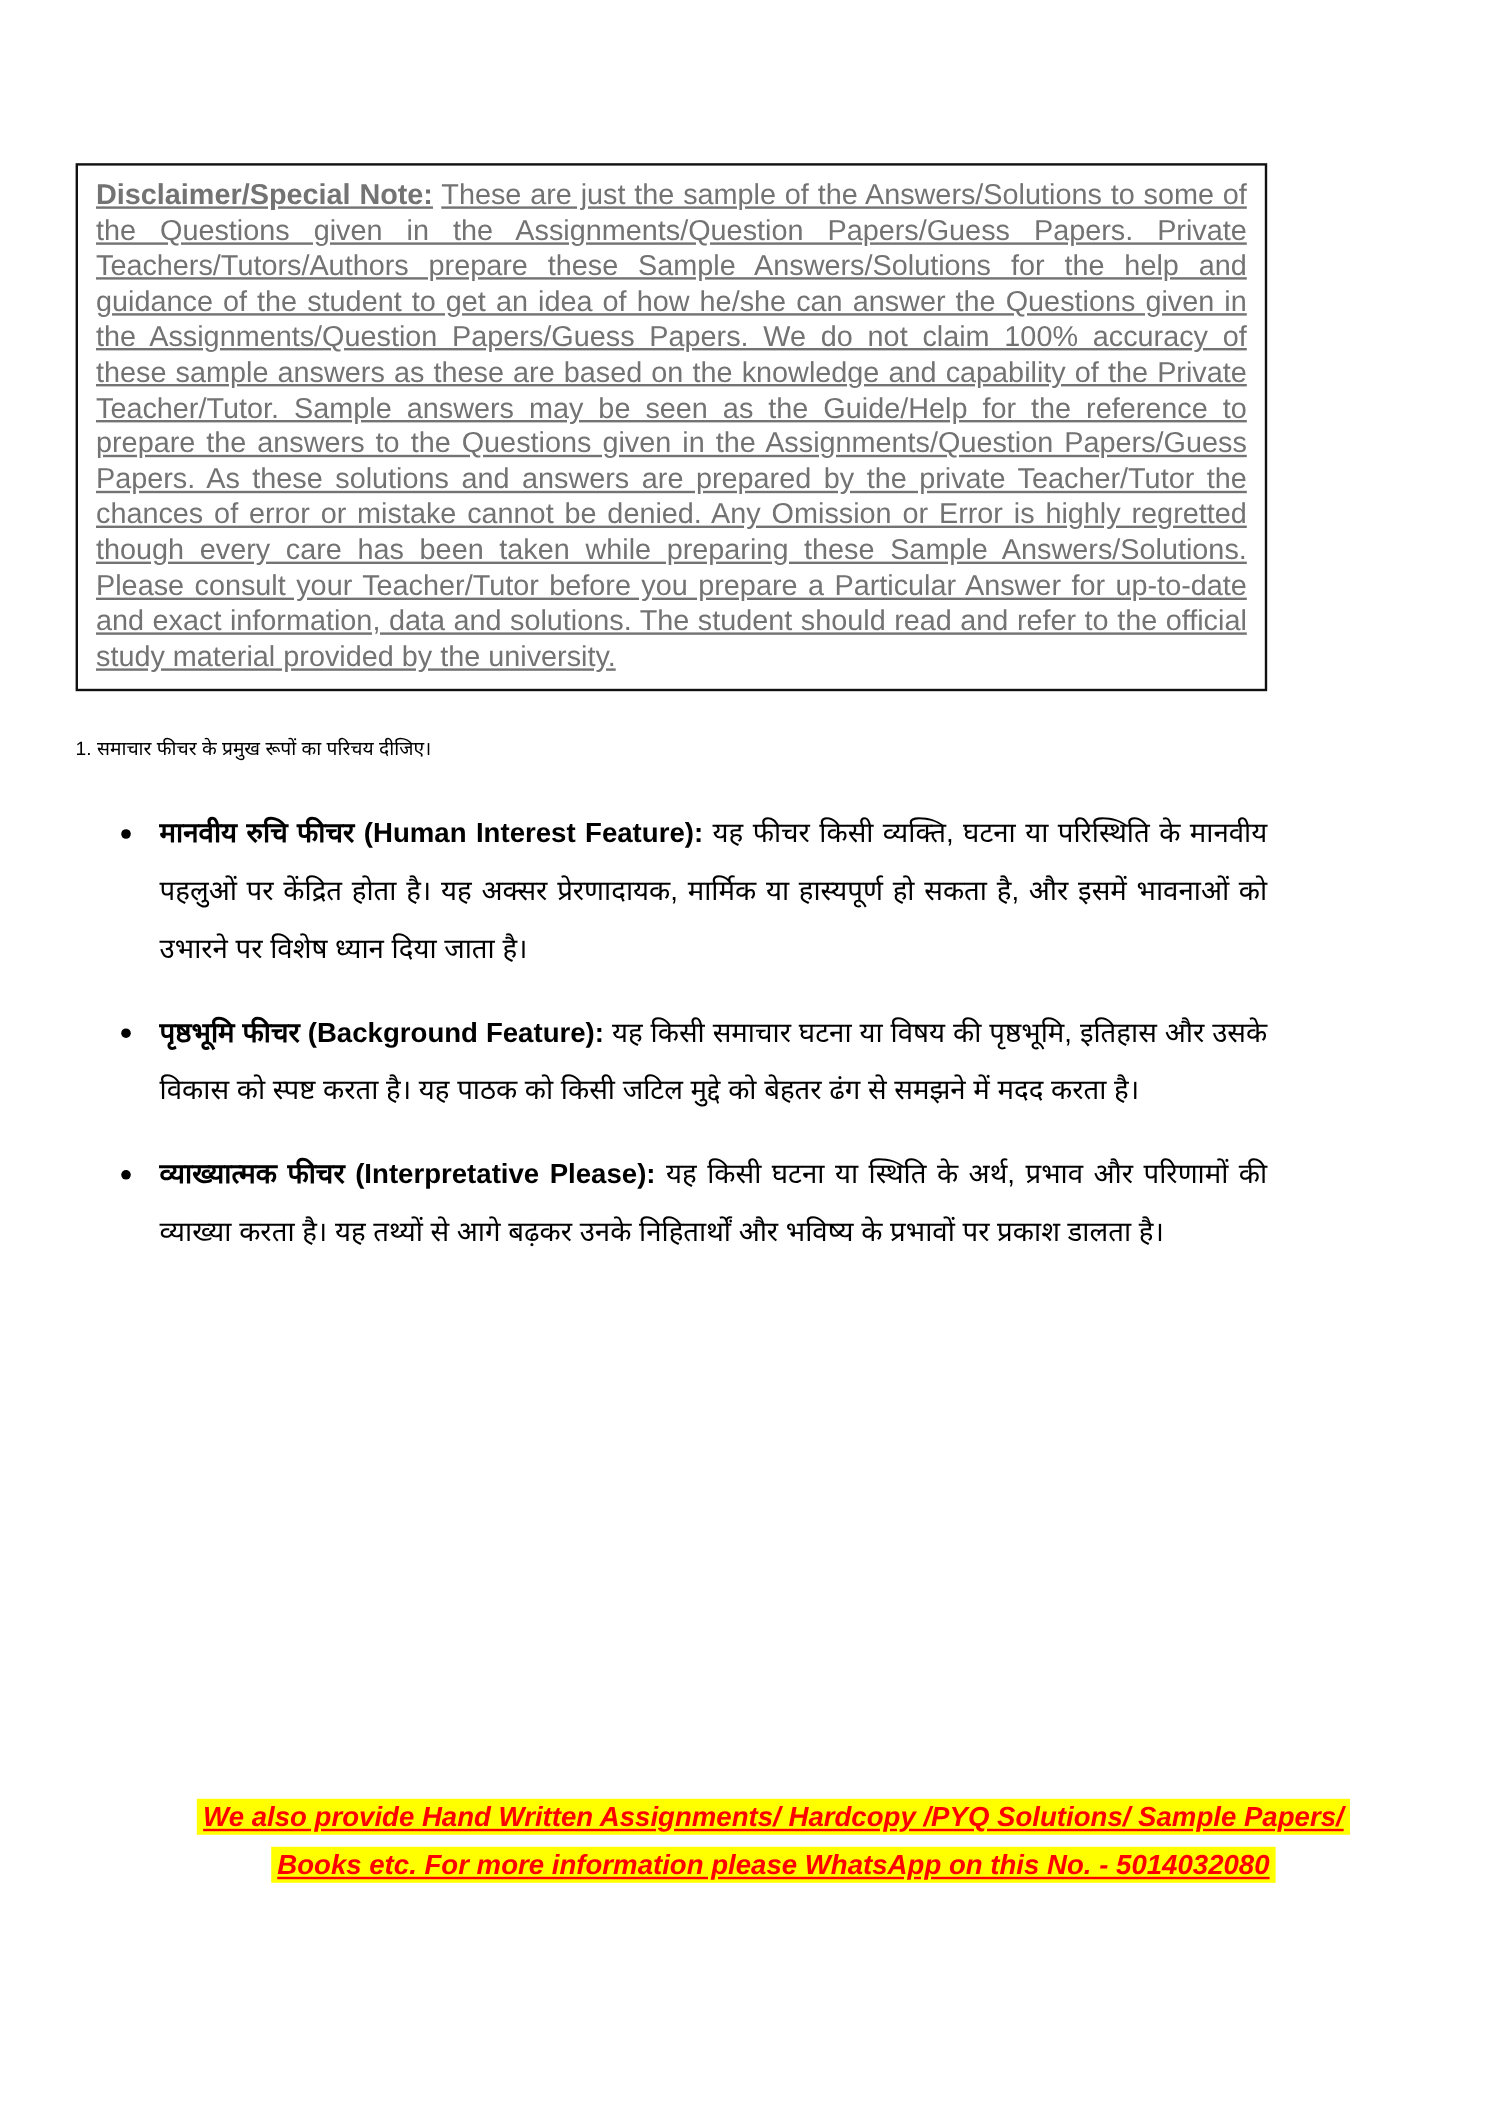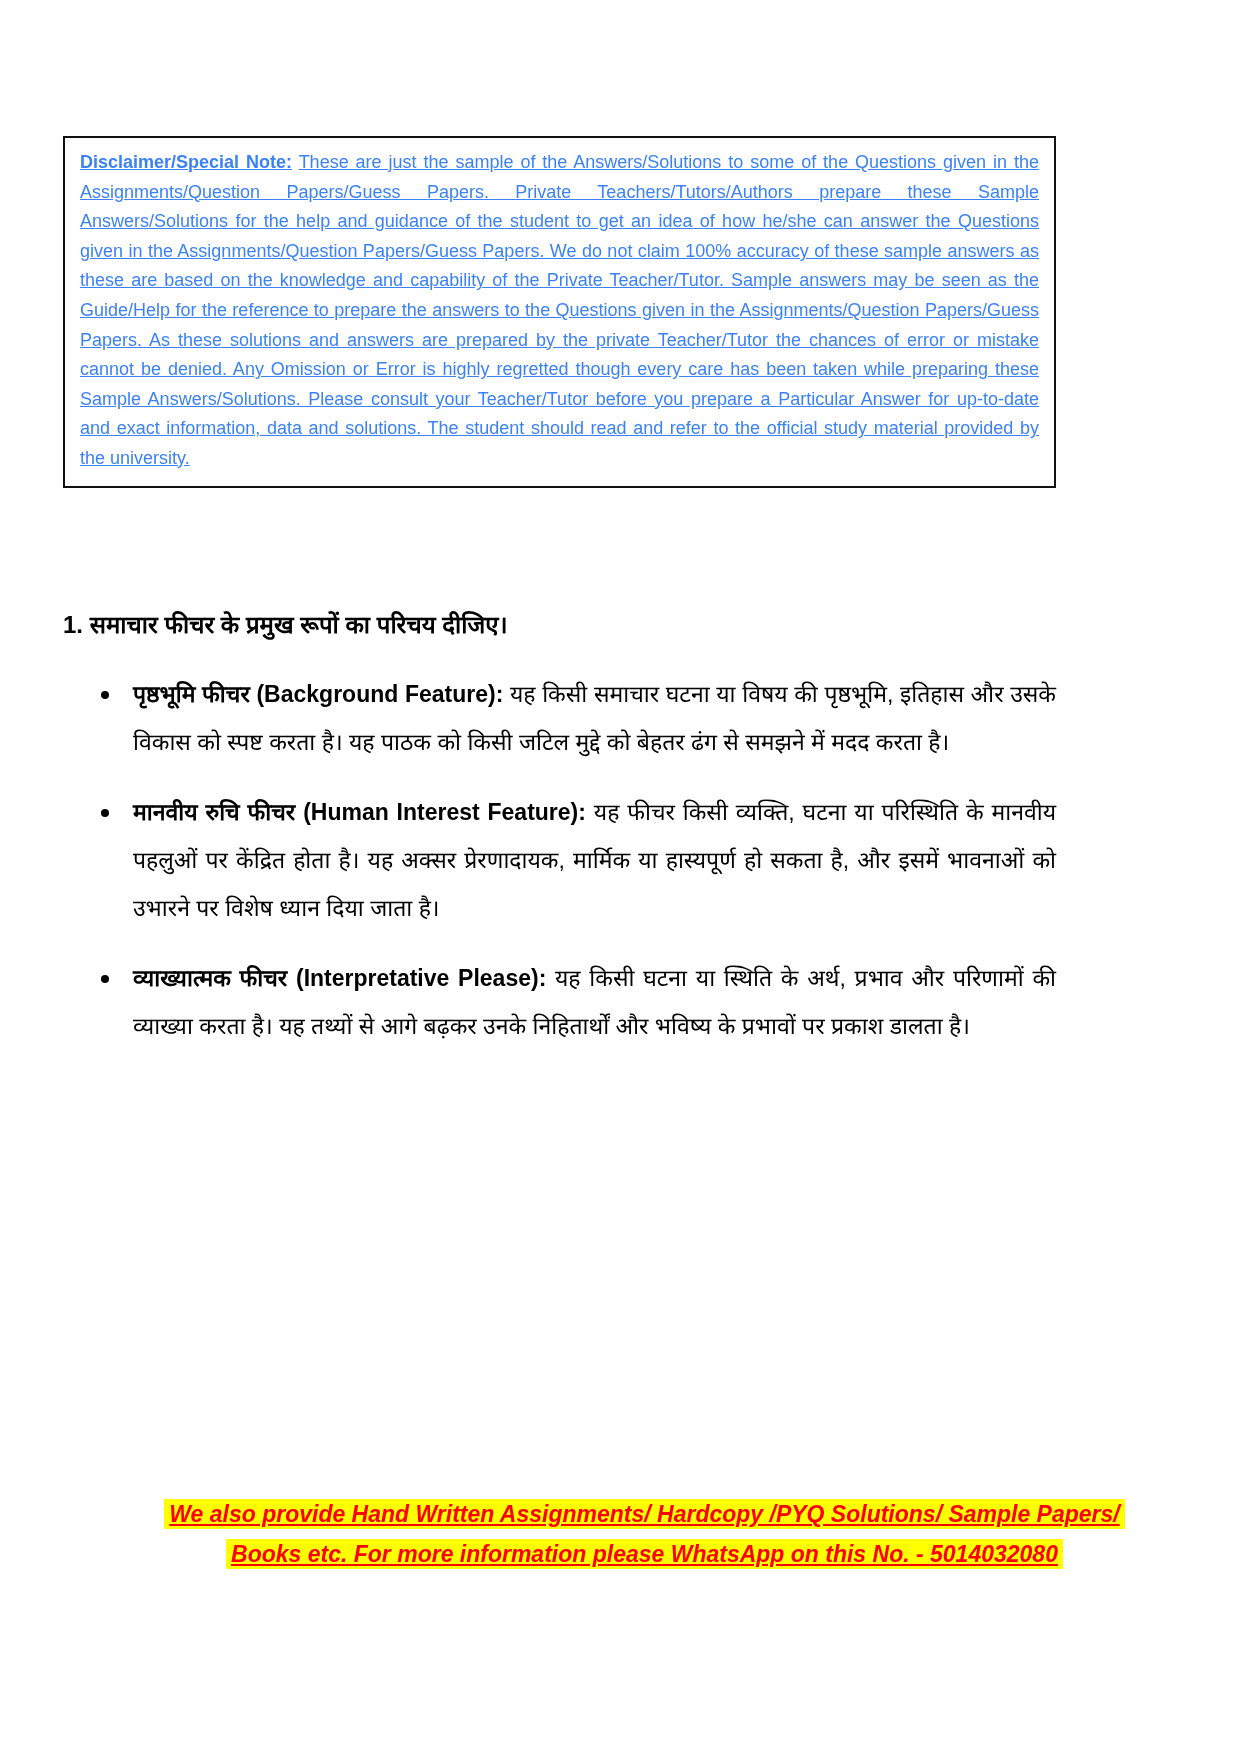--- a/index.html
+++ b/index.html
@@ -22,38 +22,38 @@
   
   .disclaimer-box {
     position: absolute;
     left: 63px;
     top: 136px;
     width: 993px;
     border: 2px solid #111111;
     padding: 10px 15px 12px 15px;
   }
   .disclaimer-text {
-    font-size: 18px;
+    font-size: 24px;
     line-height: 29.6px;
     text-align: justify;
-    color: #3b82f6;
+    color: #737373;
   }
   .disclaimer-text span { text-decoration: underline; }
   .disclaimer-label { font-weight: 700; }
 
   
   .question-section {
     position: absolute;
     left: 63px;
     top: 600px;
     width: 993px;
   }
   .question-heading {
-    font-size: 24px;
-    font-weight: 700;
+    font-size: 16px;
+    font-weight: 400;
     line-height: 34px;
     margin-top: 8px;
   }
   .intro {
     margin-top: 36px;
     font-size: 23px;
     line-height: 48px;
     text-align: justify;
   }
   .feature-list {
@@ -109,29 +109,29 @@
     <p class="disclaimer-text"><span class="disclaimer-label">Disclaimer/Special Note:</span> <span class="disclaimer-body">These are just the sample of the Answers/Solutions to some of the Questions given in the Assignments/Question Papers/Guess Papers. Private Teachers/Tutors/Authors prepare these Sample Answers/Solutions for the help and guidance of the student to get an idea of how he/she can answer the Questions given in the Assignments/Question Papers/Guess Papers. We do not claim 100% accuracy of these sample answers as these are based on the knowledge and capability of the Private Teacher/Tutor. Sample answers may be seen as the Guide/Help for the reference to prepare the answers to the Questions given in the Assignments/Question Papers/Guess Papers. As these solutions and answers are prepared by the private Teacher/Tutor the chances of error or mistake cannot be denied. Any Omission or Error is highly regretted though every care has been taken while preparing these Sample Answers/Solutions. Please consult your Teacher/Tutor before you prepare a Particular Answer for up-to-date and exact information, data and solutions. The student should read and refer to the official study material provided by the university.</span></p>
   </div>
 
   <div class="question-section">
     <h1 class="question-heading">1. समाचार फीचर के प्रमुख रूपों का परिचय दीजिए।</h1>
 
 
     <ul class="feature-list">
       <li class="feature-item">
         <span class="bullet-dot"></span>
+        <span class="term-hi">मानवीय रुचि फीचर</span>
+        <span class="term-en">(Human Interest Feature):</span>
+        <span class="feature-text">यह फीचर किसी व्यक्ति, घटना या परिस्थिति के मानवीय पहलुओं पर केंद्रित होता है। यह अक्सर प्रेरणादायक, मार्मिक या हास्यपूर्ण हो सकता है, और इसमें भावनाओं को उभारने पर विशेष ध्यान दिया जाता है।</span>
+      </li>
+      <li class="feature-item">
+        <span class="bullet-dot"></span>
         <span class="term-hi">पृष्ठभूमि फीचर</span>
         <span class="term-en">(Background Feature):</span>
         <span class="feature-text">यह किसी समाचार घटना या विषय की पृष्ठभूमि, इतिहास और उसके विकास को स्पष्ट करता है। यह पाठक को किसी जटिल मुद्दे को बेहतर ढंग से समझने में मदद करता है।</span>
-      </li>
-      <li class="feature-item">
-        <span class="bullet-dot"></span>
-        <span class="term-hi">मानवीय रुचि फीचर</span>
-        <span class="term-en">(Human Interest Feature):</span>
-        <span class="feature-text">यह फीचर किसी व्यक्ति, घटना या परिस्थिति के मानवीय पहलुओं पर केंद्रित होता है। यह अक्सर प्रेरणादायक, मार्मिक या हास्यपूर्ण हो सकता है, और इसमें भावनाओं को उभारने पर विशेष ध्यान दिया जाता है।</span>
       </li>
       <li class="feature-item">
         <span class="bullet-dot"></span>
         <span class="term-hi">व्याख्यात्मक फीचर</span>
         <span class="term-en">(Interpretative Please):</span>
         <span class="feature-text">यह किसी घटना या स्थिति के अर्थ, प्रभाव और परिणामों की व्याख्या करता है। यह तथ्यों से आगे बढ़कर उनके निहितार्थों और भविष्य के प्रभावों पर प्रकाश डालता है।</span>
       </li>
     </ul>
   </div>
 

